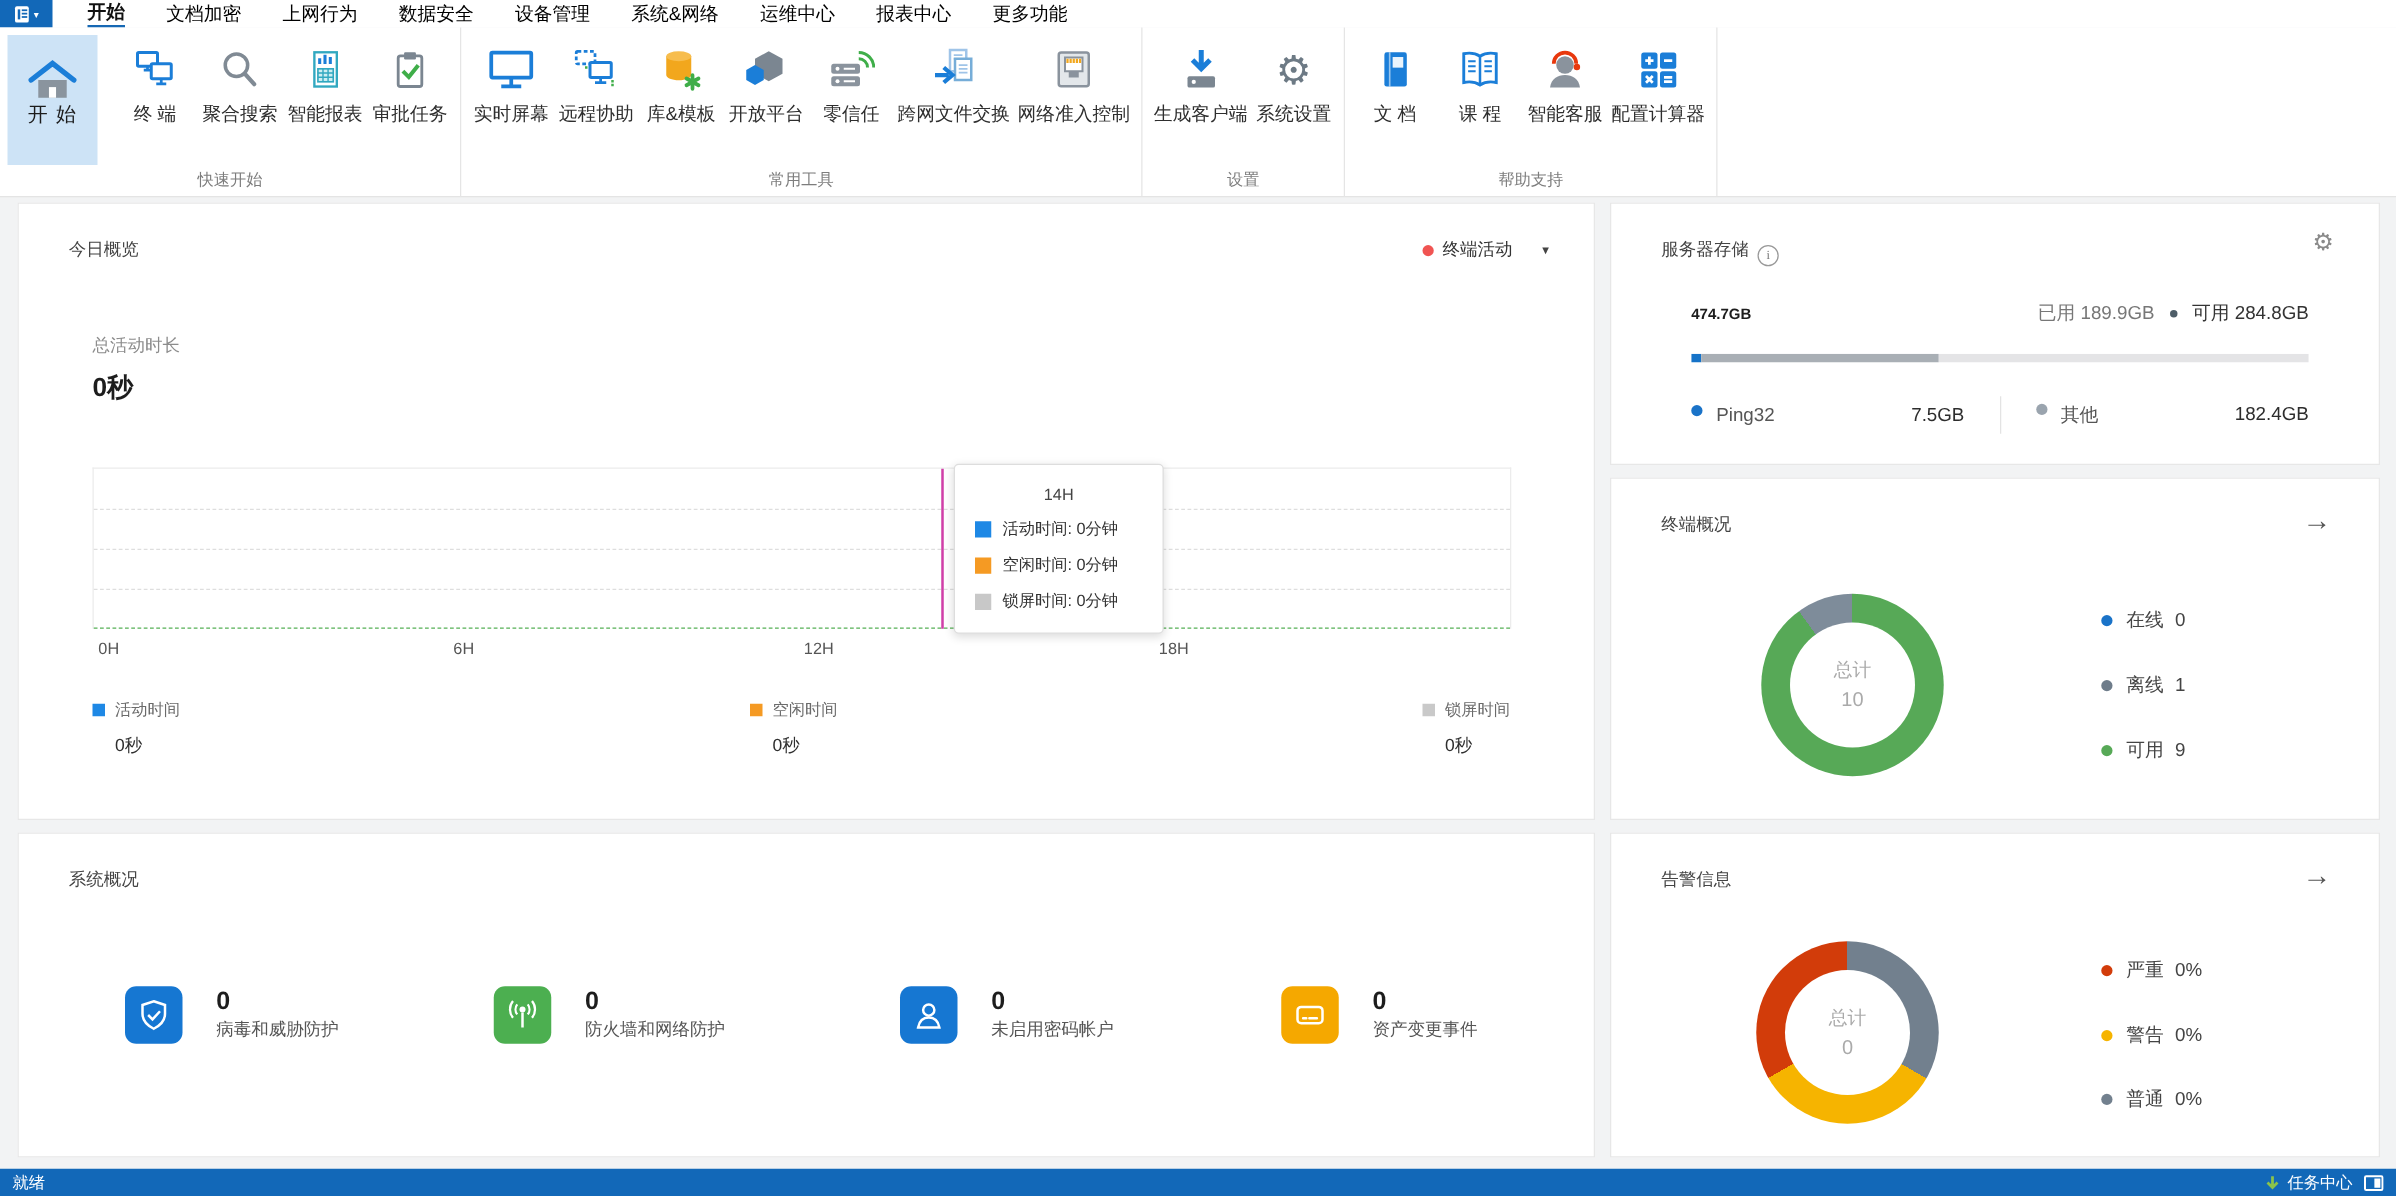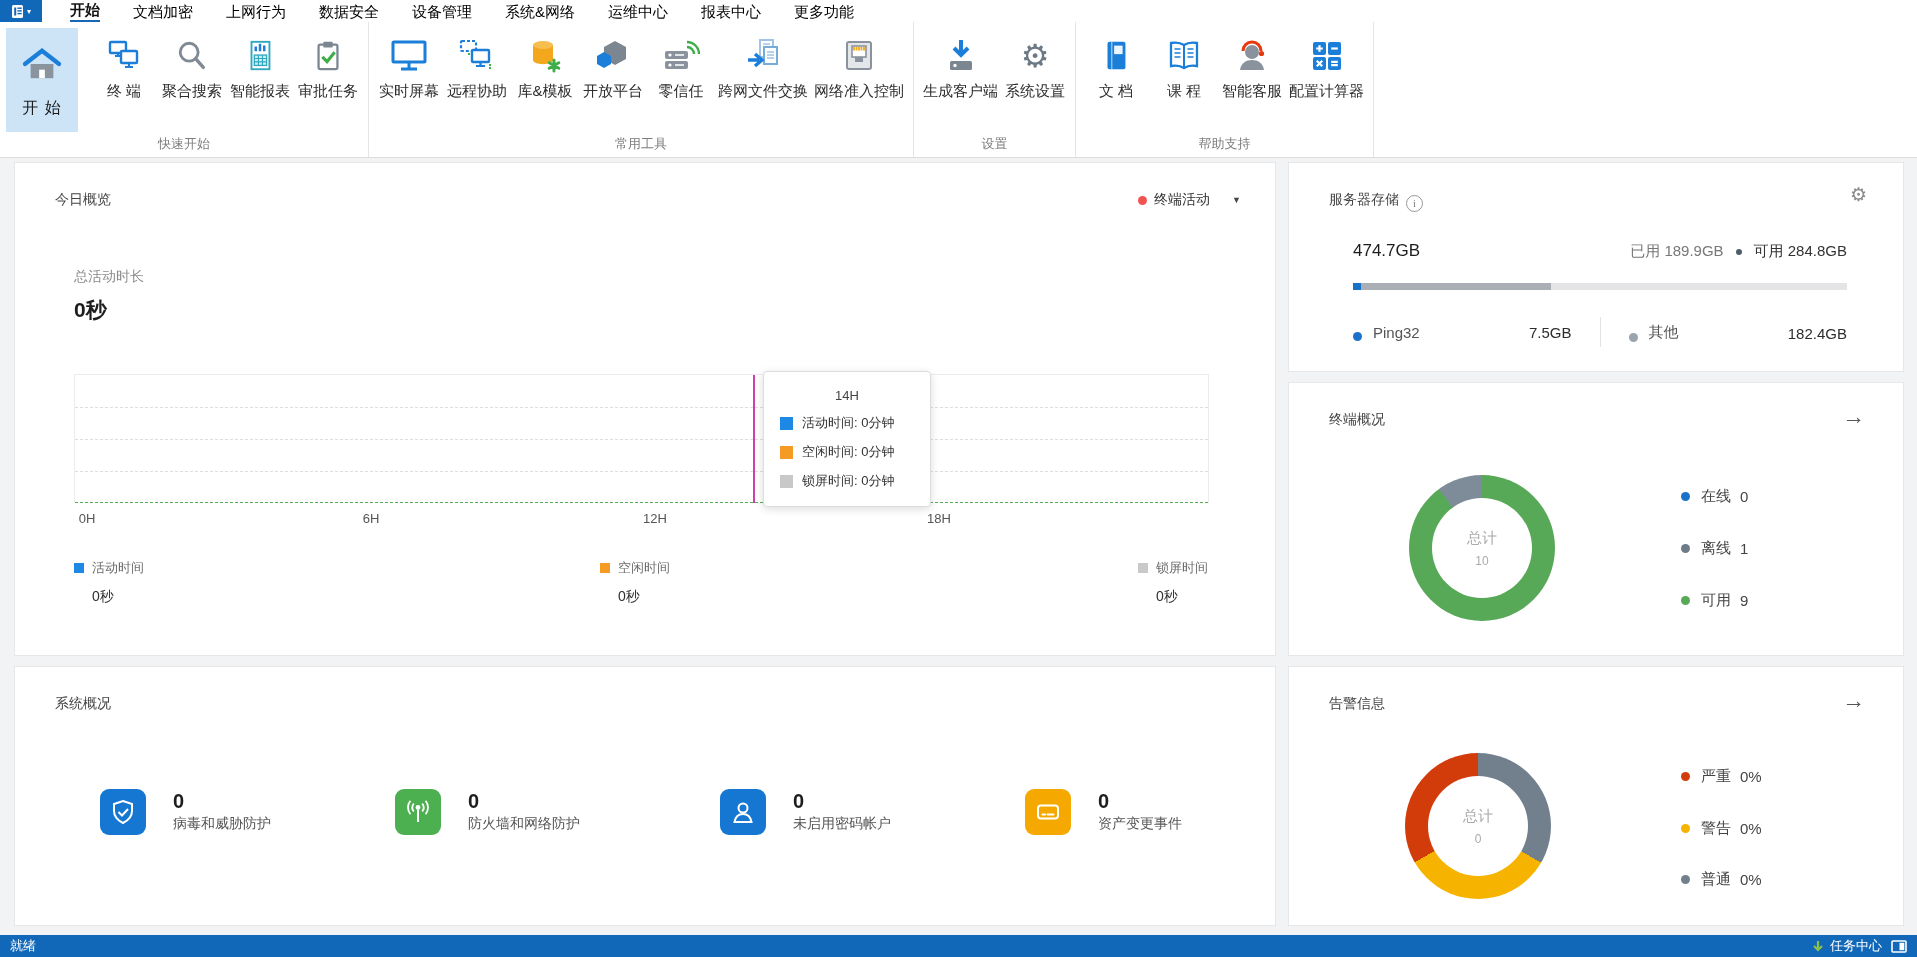--- a/index.html
+++ b/index.html
@@ -10,21 +10,21 @@
   .app-btn{width:42px;background:#1268b8;display:flex;align-items:center;justify-content:center;gap:2px;cursor:pointer;}
   .menu{display:flex;margin-left:28px;gap:33px;}
   .menu-item{font-size:15px;color:#000000;line-height:20px;padding-top:2px;white-space:nowrap;cursor:pointer;}
   .menu-item.active{border-bottom:2px solid #1668b4;padding-top:0;line-height:20px;font-weight:bold;color:#111;}
   
   .ribbon{position:absolute;top:22px;left:0;right:0;height:135px;background:#fff;border-bottom:1px solid #dcdcdc;display:flex;}
   .rgroup{display:flex;flex-direction:column;border-right:1px solid #e5e5e5;}
   .rgroup.nodiv{border-right:none;flex:1;}
   .ritems{display:flex;align-items:flex-start;height:111px;padding:0 6px;}
   .home-block{width:72px;height:104px;margin:6px 12px 0 0;background:#cde3f6;display:flex;flex-direction:column;align-items:center;padding-top:18px;box-sizing:border-box;cursor:pointer;}
-  .home-block .hlabel{font-size:16px;color:#1c1c1c;margin-top:16px;letter-spacing:1px;white-space:nowrap;}
+  .home-block .hlabel{font-size:16px;color:#1c1c1c;margin-top:0;letter-spacing:1px;white-space:nowrap;}
   .ritem{min-width:62px;padding:12px 3px 0 3px;display:flex;flex-direction:column;align-items:center;cursor:pointer;}
   .ric{height:44px;display:flex;align-items:center;justify-content:center;}
   .rlabel{font-size:15px;color:#2e2e2e;margin-top:4px;white-space:nowrap;}
   .rglabel{margin-top:auto;height:24px;line-height:22px;text-align:center;font-size:13px;color:#7d7d7d;}
   .gear-glyph{font-size:32px;color:#6d7a85;line-height:32px;}
   
   .content{position:absolute;top:158px;left:0;right:0;bottom:22px;background:#f2f3f4;}
   .panel{position:absolute;background:#fff;border:1px solid #e7e7e7;box-sizing:border-box;}
   .panelA{left:14px;top:4px;width:1262px;height:494px;}
   .panelB{left:1288px;top:4px;width:616px;height:210px;}
@@ -49,38 +49,38 @@
   .tt-row{display:flex;align-items:center;gap:9px;margin:11px 0 0 16px;font-size:13px;color:#333;}
   .sq{width:13px;height:13px;display:inline-block;}
   .pa-leg{position:absolute;top:396px;}
   .pa-leg .leg-head{display:flex;align-items:center;gap:8px;font-size:13px;color:#6b6b6b;}
   .pa-leg .leg-head .sq{width:10px;height:10px;}
   .pa-leg .leg-val{margin:11px 0 0 18px;font-size:14px;color:#2f2f2f;}
   
   .info-circ{display:inline-flex;align-items:center;justify-content:center;width:15px;height:15px;border:1px solid #999;border-radius:50%;font-size:10px;color:#777;margin-left:7px;vertical-align:-3px;font-family:"Liberation Serif",serif;}
   .gear-small{position:absolute;right:36px;top:22px;font-size:19px;color:#8a8a8a;cursor:pointer;line-height:1;}
   .st-row{position:absolute;left:64px;right:56px;top:78px;display:flex;justify-content:space-between;align-items:baseline;}
-  .st-total{font-size:17px;font-weight:normal;color:#1d1d1d;}
+  .st-total{font-size:12px;font-weight:bold;color:#1d1d1d;}
   .st-right{display:flex;align-items:center;gap:12px;font-size:15px;}
   .st-used{color:#777;}
   .st-free{color:#333;}
   .sep-dot{width:6px;height:6px;border-radius:50%;background:#4e5d68;}
   .st-bar{position:absolute;left:64px;right:56px;top:120px;height:7px;display:flex;overflow:hidden;}
   .st-bar span{height:100%;display:block;}
   .st-leg{position:absolute;left:64px;right:56px;top:154px;display:flex;align-items:center;}
-  .st-half{flex:1;display:flex;align-items:flex-end;font-size:15px;color:#555;}
+  .st-half{flex:1;display:flex;align-items:flex-start;font-size:15px;color:#555;}
   .st-half .val{margin-left:auto;color:#2d2d2d;}
   .st-div{width:1px;height:30px;background:#e3e3e3;margin:0 28px;}
   .dot{width:9px;height:9px;border-radius:50%;display:inline-block;margin-right:11px;flex:none;}
   
   .donut{position:absolute;width:146px;height:146px;border-radius:50%;}
   .donut::after{content:"";position:absolute;inset:23px;background:#fff;border-radius:50%;}
   .donut-center{position:absolute;inset:0;display:flex;flex-direction:column;align-items:center;justify-content:center;z-index:1;color:#aaa;}
   .donut-center .cl{font-size:15px;}
-  .donut-center .cv{font-size:12px;margin-top:6px;}
+  .donut-center .cv{font-size:16px;margin-top:6px;}
   .d-leg-row{position:absolute;left:392px;display:flex;align-items:center;font-size:15px;color:#444;}
   .d-leg-row .lab{margin-right:9px;}
   
   .sys-item{position:absolute;top:122px;display:flex;gap:27px;}
   .sys-tile{width:46px;height:46px;border-radius:9px;display:flex;align-items:center;justify-content:center;flex:none;}
   .sys-txt{display:flex;flex-direction:column;justify-content:space-between;padding:1px 0 2px 0;}
   .sys-num{font-size:20px;font-weight:bold;color:#1d1d1d;}
   .sys-lab{font-size:14px;color:#555;white-space:nowrap;}
   
   .statusbar{position:absolute;left:0;right:0;bottom:0;height:22px;background:#1268b8;color:#fff;display:flex;align-items:center;padding:0 10px;font-size:13px;box-sizing:border-box;}

